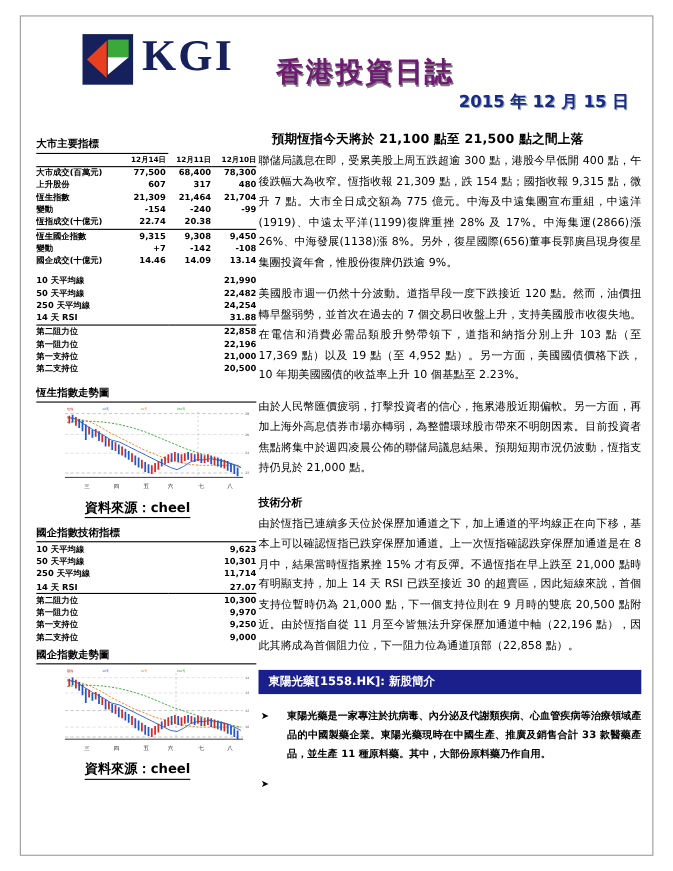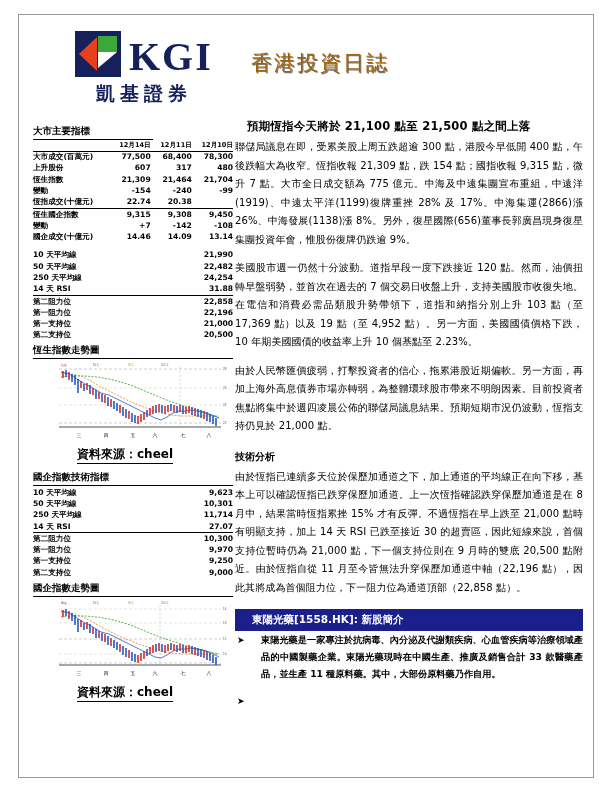--- a/index.html
+++ b/index.html
@@ -20,21 +20,21 @@
     background:#fff;
   }
   
   .header{
     position:absolute;left:0;top:0;width:100%;height:96px;
   }
   .logo-wrap{
     position:absolute;left:56px;top:16px;
     display:flex;flex-direction:column;align-items:center;
   }
-  .logo-row{display:flex;align-items:flex-end;}
+  .logo-row{display:flex;align-items:flex-start;}
   .logo-mark{
     width:46px;height:46px;position:relative;background:#16215b;
     margin-right:8px;
   }
   .logo-mark .tri-l{
     position:absolute;left:4px;top:6px;width:0;height:0;
     border-top:17px solid transparent;border-bottom:17px solid transparent;
     border-right:18px solid #e8401f;
   }
   .logo-mark .tri-r{
@@ -48,21 +48,21 @@
   .logo-text{
     font-family:"Liberation Serif","DejaVu Serif",serif;
     font-size:40px;font-weight:bold;color:#16215b;letter-spacing:2px;line-height:1;
   }
   .logo-cn{
     font-size:19px;font-weight:bold;color:#16215b;letter-spacing:5px;
     margin-top:4px;
   }
   .title-main{
     position:absolute;left:232px;top:34px;
-    font-size:21px;font-weight:normal;color:#a16207;letter-spacing:2px;
+    font-size:25px;font-weight:bold;color:#701a75;letter-spacing:2px;
     text-shadow:1px 1px 0 #7a7a7a;
   }
   .title-date{
     position:absolute;left:398px;top:68px;
     font-size:15px;font-weight:bold;color:#1a2a8a;
     text-shadow:1px 1px 0 #9aa;
   }
   
   .col-left{position:absolute;left:14px;top:104px;width:200px;}
   .col-right{position:absolute;left:216px;top:104px;width:348px;}
@@ -106,21 +106,21 @@
   }
   h2.sec2{
     font-size:10px;font-weight:bold;margin:14px 0 4px 0;
   }
   p.body{
     font-size:10px;line-height:1.85;margin:0 0 10px 0;text-align:justify;
     letter-spacing:0.1px;
   }
   .bluebar{
     background:#1b1f8c;color:#fff;font-size:10.5px;font-weight:bold;
-    padding:4px 17px;margin:12px 0 0 0;
+    padding:4px 9px;margin:12px 0 12px 0;
   }
   ul.bullets{list-style:none;margin:0;padding:0;}
   ul.bullets li{
     font-size:9.2px;line-height:1.85;margin:0 0 10px 0;
     padding-left:26px;position:relative;text-align:justify;font-weight:bold;
   }
   ul.bullets li .arrow{
     position:absolute;left:2px;top:1px;font-size:9px;color:#000;
   }
 </style>
@@ -132,23 +132,23 @@
   <div class="header">
     <div class="logo-wrap">
       <div class="logo-row">
         <div class="logo-mark">
           <div class="tri-l"></div>
             <div class="tri-r"></div>
             <div class="tri-rb"></div>
         </div>
         <div class="logo-text">KGI</div>
       </div>
-      <div class="logo-cn">凱基證券</div>
     </div>
     <div class="title-main">香港投資日誌</div>
+    <div class="title-date">2015 年 12 月 15 日</div>
   </div>
 
   <div class="col-left">
 
     
     <div class="tbl-title">大市主要指標</div>
     <table class="dt">
       <tbody>
         <tr class="ruled">
           <td class="lbl"></td>
@@ -240,21 +240,21 @@
             <td class="lbl">第一支持位</td>
             <td class="num">21,000</td>
           </tr>
         <tr>
             <td class="lbl">第二支持位</td>
             <td class="num">20,500</td>
           </tr>
       </tbody>
     </table>
 
-    <div class="tbl-title-full" style="margin-top:3px;">恆生指數走勢圖</div>
+    <div class="tbl-title-full" style="margin-top:10px;">恆生指數走勢圖</div>
     <div class="chartbox">
       <svg class="chart-svg" width="198" height="82" viewBox="0 0 198 82">
         <rect x="0" y="0" width="198" height="82" fill="#ffffff"></rect>
 
         <line x1="26" y1="8" x2="188" y2="8" stroke="#9a9a9a" stroke-width="0.5" stroke-dasharray="3,2"></line>
         <line x1="26" y1="27" x2="188" y2="27" stroke="#bcbcbc" stroke-width="0.4" stroke-dasharray="3,2"></line>
         <line x1="26" y1="44" x2="188" y2="44" stroke="#bcbcbc" stroke-width="0.4" stroke-dasharray="3,2"></line>
         <line x1="26" y1="62" x2="188" y2="62" stroke="#9a9a9a" stroke-width="0.5" stroke-dasharray="3,2"></line>
         <line x1="147" y1="6" x2="147" y2="66" stroke="#b0b0b0" stroke-width="0.5" stroke-dasharray="2,2"></line>
 

